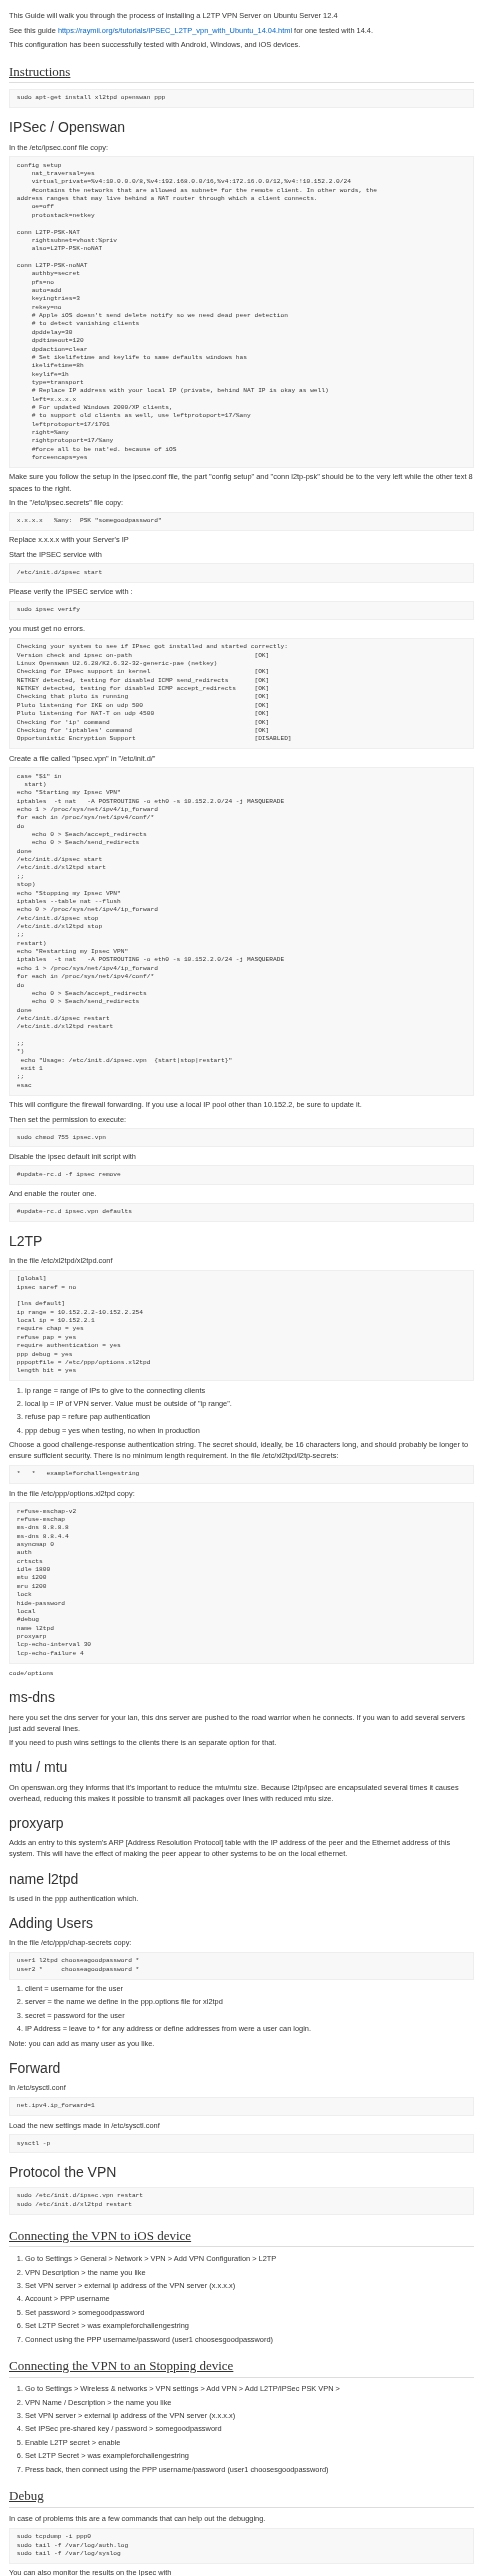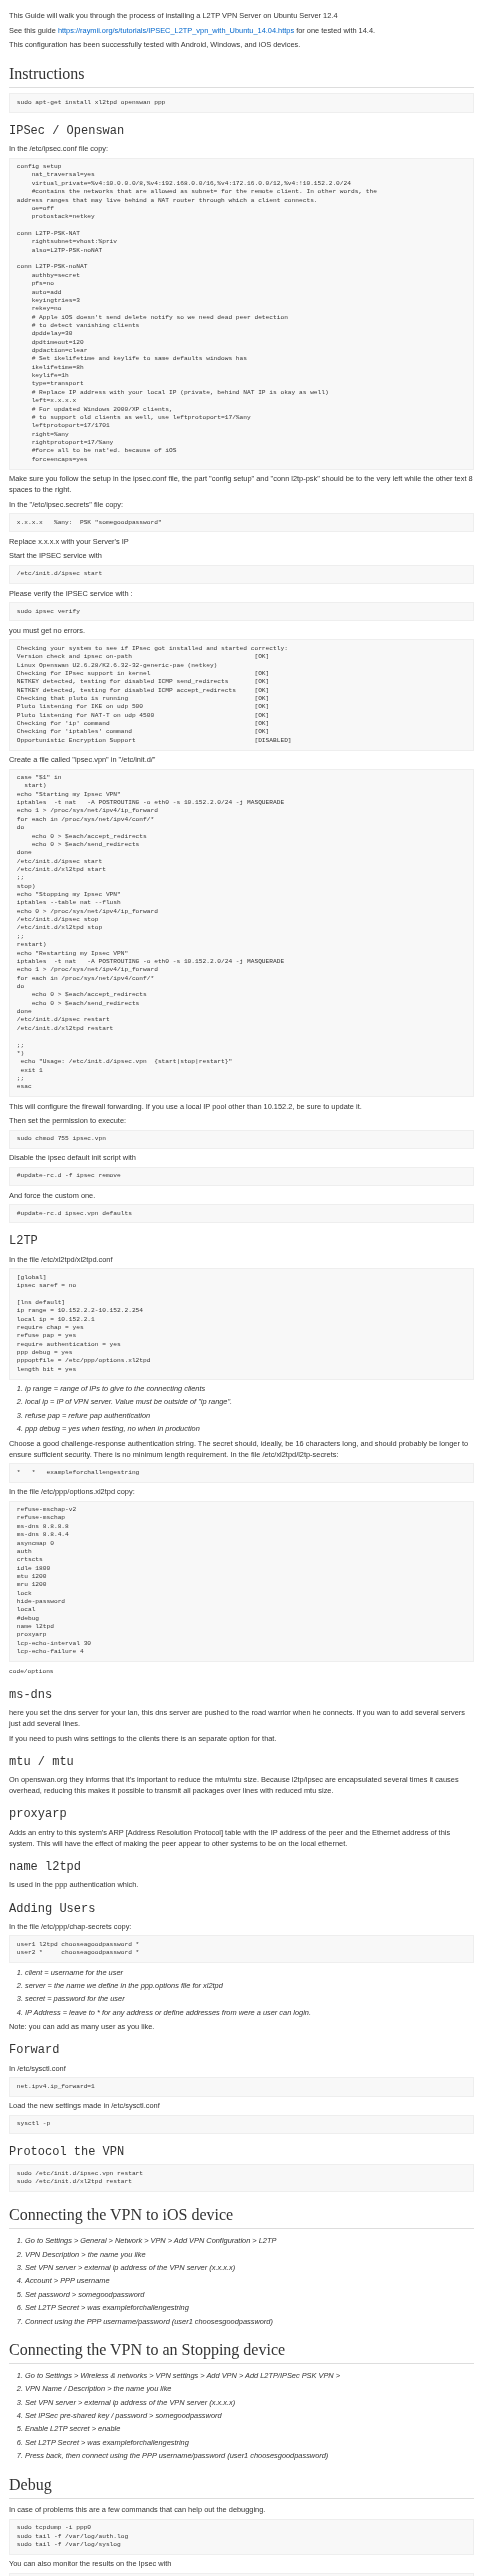--- a/index.html
+++ b/index.html
@@ -10,54 +10,55 @@
   color: #333;
   background: #fff;
   width: 483px;
   padding: 6.8px 9px;
 }
 p { margin: 3.4px 0; }
 a { color: #0066cc; text-decoration: none; }
 h2 {
   font-family: Georgia, "Times New Roman", serif;
   font-weight: normal;
-  font-size: 16px;
+  font-size: 13px;
   margin: 11.3px 0 5.7px 0;
   border-bottom: 0.6px solid #ddd;
   padding-bottom: 1.1px;
+  text-decoration: underline;
 }
 h3 {
-  font-family: Liberation Mono, monospace;
+  font-family: Liberation Sans, sans-serif;
   font-weight: normal;
-  font-size: 12px;
+  font-size: 14px;
   margin: 9px 0 3.4px 0;
 }
 pre {
   background: #f8f8f8;
   border: 0.6px solid #eee;
   padding: 4.5px 6.8px;
   font-family: "Courier New", monospace;
   font-size: 6.2px;
   line-height: 1.35;
   white-space: pre;
   overflow-x: auto;
   margin: 3.4px 0;
 }
-ol { margin: 3.4px 0 3.4px 16px; font-style: italic; }
+ol { margin: 3.4px 0 3.4px 16px; }
 ol li { margin: 2.3px 0; }
 .footer-cats { margin-top: 13.6px; font-size: 6.8px; }
 .footer-cats a { color: #c00; }
 .subtle-tt { font-family: "Courier New", monospace; font-size: 6.2px; }
 </style>
 </head>
 <body>
 
 <p>This Guide will walk you through the process of installing a L2TP VPN Server on Ubuntu Server 12.4</p>
 <p>
-  <span>See this guide </span><a href="#">https://raymii.org/s/tutorials/IPSEC_L2TP_vpn_with_Ubuntu_14.04.https</a><span> for one tested with 14.4.</span>
+  <span>See this guide </span><a href="#">https://raymii.org/s/tutorials/IPSEC_L2TP_vpn_with_Ubuntu_14.04.html</a><span> for one tested with 14.4.</span>
 </p>
 <p>This configuration has been successfully tested with Android, Windows, and iOS devices.</p>
 
 <h2>Instructions</h2>
 <pre>sudo apt-get install xl2tpd openswan ppp</pre>
 
 <h3>IPSec / Openswan</h3>
 <p>In the /etc/ipsec.conf file copy:</p>
 <pre>config setup
     nat_traversal=yes
@@ -153,21 +154,21 @@
 *)
  echo "Usage: /etc/init.d/ipsec.vpn  {start|stop|restart}"
  exit 1
 ;;
 esac</pre>
 <p>This will configure the firewall forwarding. If you use a local IP pool other than 10.152.2, be sure to update it.</p>
 <p>Then set the permission to execute:</p>
 <pre>sudo chmod 755 ipsec.vpn</pre>
 <p>Disable the ipsec default init script with</p>
 <pre>#update-rc.d -f ipsec remove</pre>
-<p>And force the custom one.</p>
+<p>And enable the router one.</p>
 <pre>#update-rc.d ipsec.vpn defaults</pre>
 
 <h3>L2TP</h3>
 <p>In the file /etc/xl2tpd/xl2tpd.conf</p>
 <pre>[global]
 ipsec saref = no
 
 [lns default]
 ip range = 10.152.2.2-10.152.2.254
 local ip = 10.152.2.1

